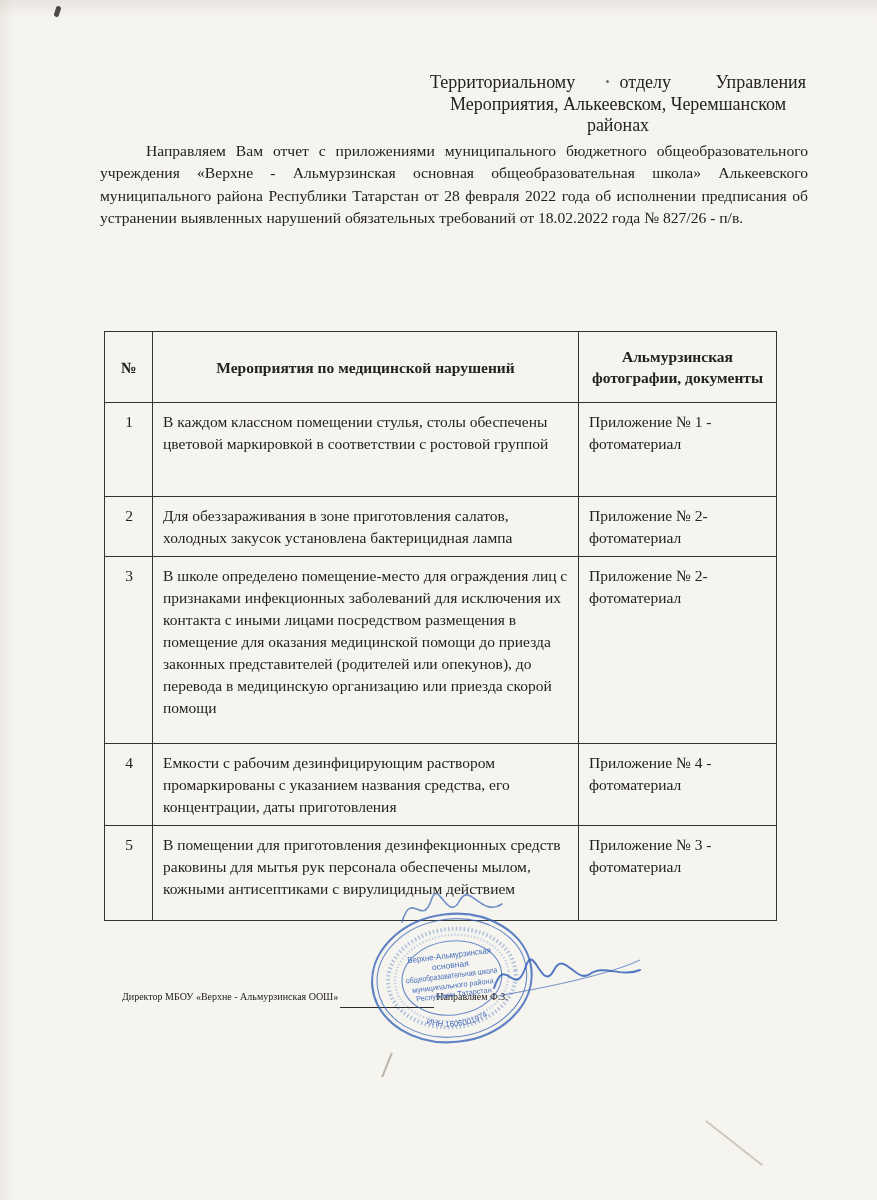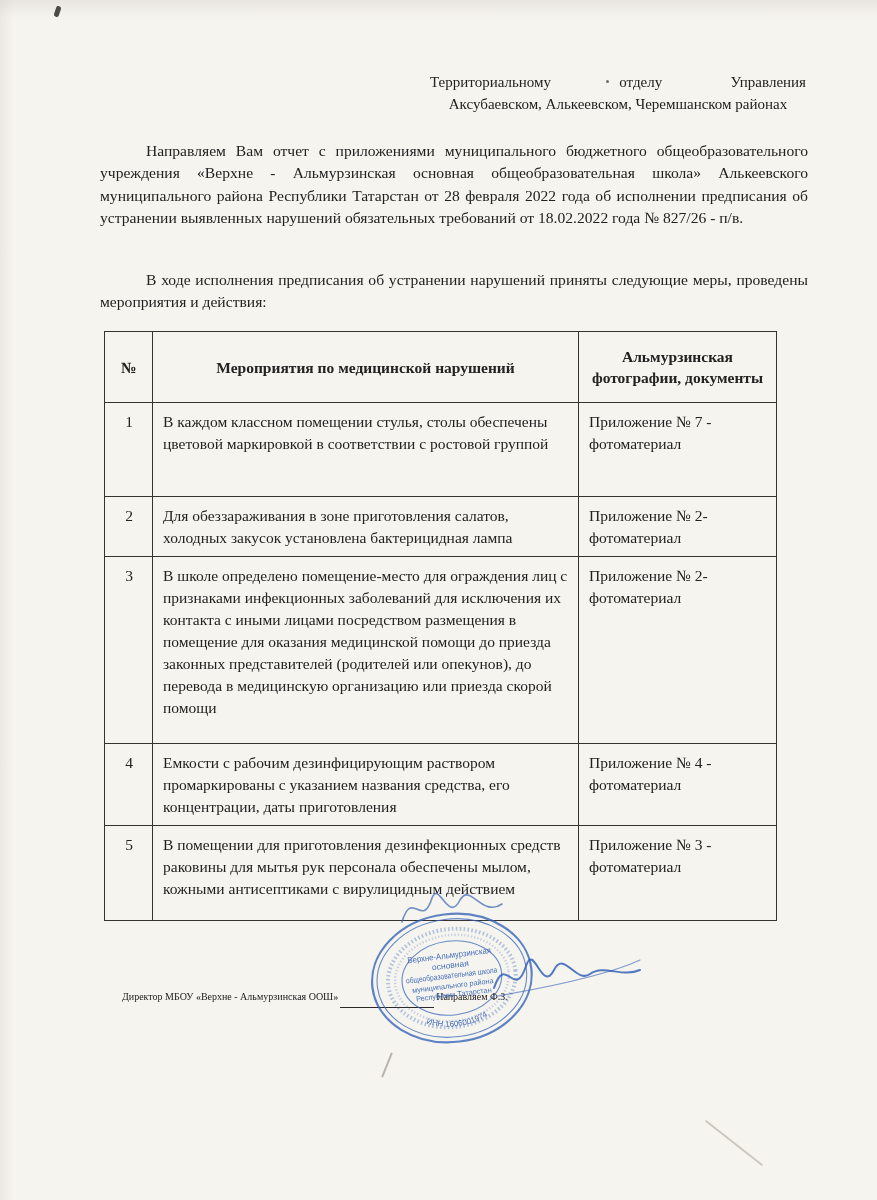--- a/index.html
+++ b/index.html
@@ -19,21 +19,21 @@
     margin:0 auto;
     background:var(--page-bg);
     background-image:
       linear-gradient(180deg, rgba(190,186,178,.25) 0, rgba(190,186,178,0) 18px),
       linear-gradient(90deg, rgba(190,186,178,.20) 0, rgba(190,186,178,0) 14px);
     color:var(--ink-color);
     overflow:hidden;
   }
   .addressee{
     position:absolute; top:72px; left:430px; width:376px;
-    font-size:15px; line-height:21.5px; text-align:center;
+    font-size:18px; line-height:21.5px; text-align:center;
   }
   .addr-spread{ text-align:justify; text-align-last:justify; }
   .body-par{
     position:absolute; left:100px; width:708px; margin:0;
     font-size:15.6px; line-height:22.4px;
     text-align:justify; text-indent:46px;
   }
   .par-intro{ top:140px; }
   .par-measures{ top:269px; }
   table.measures{
@@ -85,44 +85,43 @@
   .art-slash{ left:386px; top:1052px; width:2px; height:26px; transform:rotate(22deg); background:#b9b5ac; }
   .art-dot-top{ left:606px; top:80px; width:3px; height:3px; border-radius:50%; background:#6f6c66; }
 </style>
 </head>
 <body>
 
 <div class="page">
 
   <div class="addressee">
     <div class="addr-spread">Территориальному отделу Управления</div>
-    <div>Аксубаевском, Алькеевском, Черемшанском районах</div>
+    <div>Мероприятия, Алькеевском, Черемшанском районах</div>
   </div>
 
   <p class="body-par par-intro">Направляем Вам  отчет с приложениями муниципального бюджетного общеобразовательного учреждения «Верхне - Альмурзинская  основная общеобразовательная школа» Алькеевского муниципального района Республики Татарстан  от 28 февраля 2022 года об исполнении предписания об устранении выявленных нарушений  обязательных требований от 18.02.2022 года № 827/26 - п/в.</p>
-  <p class="body-par par-measures">В ходе исполнения предписания об устранении нарушений приняты следующие меры, проведены мероприятия и действия:</p>
 
   <table class="measures">
     <colgroup>
         <col class="c-num">
         <col class="c-measure">
         <col class="c-attach">
       </colgroup>
     <thead>
       <tr>
         <th>№</th>
         <th>Мероприятия по медицинской нарушений</th>
         <th>Альмурзинская фотографии, документы</th>
       </tr>
     </thead>
     <tbody>
       <tr class="r1">
         <td class="num-cell">1</td>
         <td>В каждом классном помещении стулья, столы обеспечены цветовой маркировкой в соответствии с ростовой группой</td>
-        <td>Приложение  № 7 - фотоматериал</td>
+        <td>Приложение  № 1 - фотоматериал</td>
       </tr>
       <tr class="r2">
         <td class="num-cell">2</td>
         <td>Для обеззараживания  в зоне приготовления  салатов, холодных закусок установлена бактерицидная лампа</td>
         <td>Приложение  № 2- фотоматериал</td>
       </tr>
       <tr class="r3">
         <td class="num-cell">3</td>
         <td>В школе определено помещение-место для ограждения лиц с признаками инфекционных заболеваний для  исключения их контакта с иными лицами посредством  размещения  в помещение для оказания медицинской помощи до приезда законных представителей (родителей или опекунов), до перевода в медицинскую организацию  или приезда скорой помощи</td>
         <td>Приложение  № 2- фотоматериал</td>

